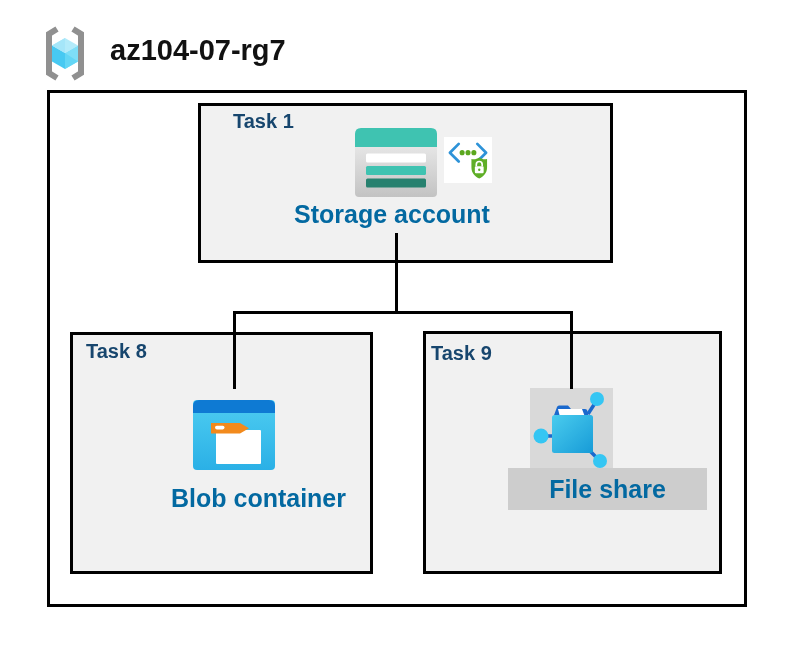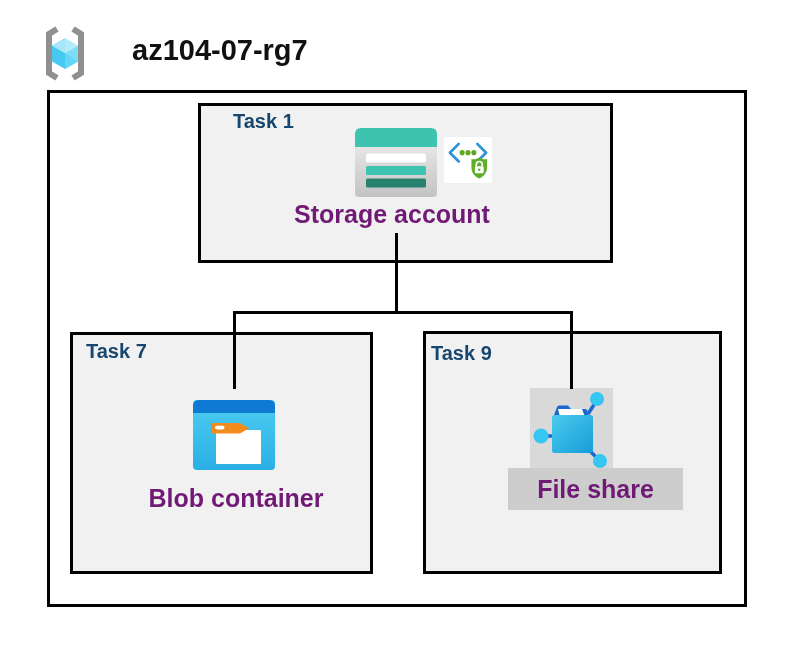--- a/index.html
+++ b/index.html
@@ -9,21 +9,20 @@
     background: #ffffff;
     font-family: "Liberation Sans", sans-serif;
     overflow: hidden;
   }
   .abs { position: absolute; }
 
   .rg-title {
     left: 110px; top: 34px;
     font-size: 29px; font-weight: 700; color: #111111;
     letter-spacing: 0px;
-    margin-left: 22px;
   }
 
   .outer-box {
     left: 47px; top: 90px; width: 700px; height: 517px;
     border: 3px solid #000000; background: #ffffff;
   }
 
   .task-box {
     border: 3px solid #000000; background: #f1f1f1;
   }
@@ -32,28 +31,28 @@
   #task3-box { left: 423px; top: 331px; width: 299px; height: 243px; }
 
   .task-label {
     font-size: 20px; font-weight: 700; color: #17466e; line-height: 1.1;
   }
   #task1-label { left: 233px; top: 110px; }
   #task2-label { left: 86px;  top: 340px; }
   #task3-label { left: 431px; top: 342px; }
 
   .resource-label {
-    font-size: 25px; font-weight: 700; color: #701a75;
+    font-size: 25px; font-weight: 700; color: #0369a1;
     text-align: center; line-height: 1.15;
   }
   #storage-label { left: 282px; top: 200px; width: 220px; }
-  #blob-label    { left: 126px; top: 484px; width: 220px; }
+  #blob-label    { left: 126px; top: 484px; width: 220px; text-align: right; }
 
   .fileshare-labelbar {
-    left: 508px; top: 468px; width: 175px; height: 42px;
+    left: 508px; top: 468px; width: 199px; height: 42px;
     background: #cdcdcd;
     display: flex; align-items: center; justify-content: center;
   }
   #fileshare-label { position: static; width: auto; }
 
   .icon-block-gray {
     left: 530px; top: 388px; width: 83px; height: 80px;
     background: #d9d9d9;
   }
 
@@ -116,21 +115,21 @@
     <path d="M35 20 c2.5 1.8 5.5 2.2 8 1.5 v8.5 c0 6 -3.5 9.5 -8 11.5 c-4.5 -2 -8 -5.5 -8 -11.5 v-8.5 c2.5 0.7 5.5 0.3 8 -1.5 z" fill="#5fae27"></path>
     <path d="M32 29 v-2 a3 3 0 0 1 6 0 V29" fill="none" stroke="#ffffff" stroke-width="1.7"></path>
     <rect x="30.5" y="29" width="9" height="7" rx="1.2" fill="#ffffff"></rect>
     <circle cx="35" cy="32.5" r="1.2" fill="#5fae27"></circle>
   </svg>
 </div>
 
 <div class="abs resource-label" id="storage-label">Storage account</div>
 
 <div class="abs task-box" id="task2-box"></div>
-<div class="abs task-label" id="task2-label">Task 7</div>
+<div class="abs task-label" id="task2-label">Task 8</div>
 
 <div class="abs" id="blob-icon">
   <svg width="82" height="70" viewBox="0 0 82 70">
     <defs>
       <linearGradient id="bg1" x1="0" y1="0" x2="0" y2="1">
         <stop offset="0" stop-color="#4ecdf1"></stop>
         <stop offset="1" stop-color="#2bb0e6"></stop>
       </linearGradient>
     </defs>
     <rect x="0" y="0" width="82" height="70" rx="4" fill="url(#bg1)"></rect>

